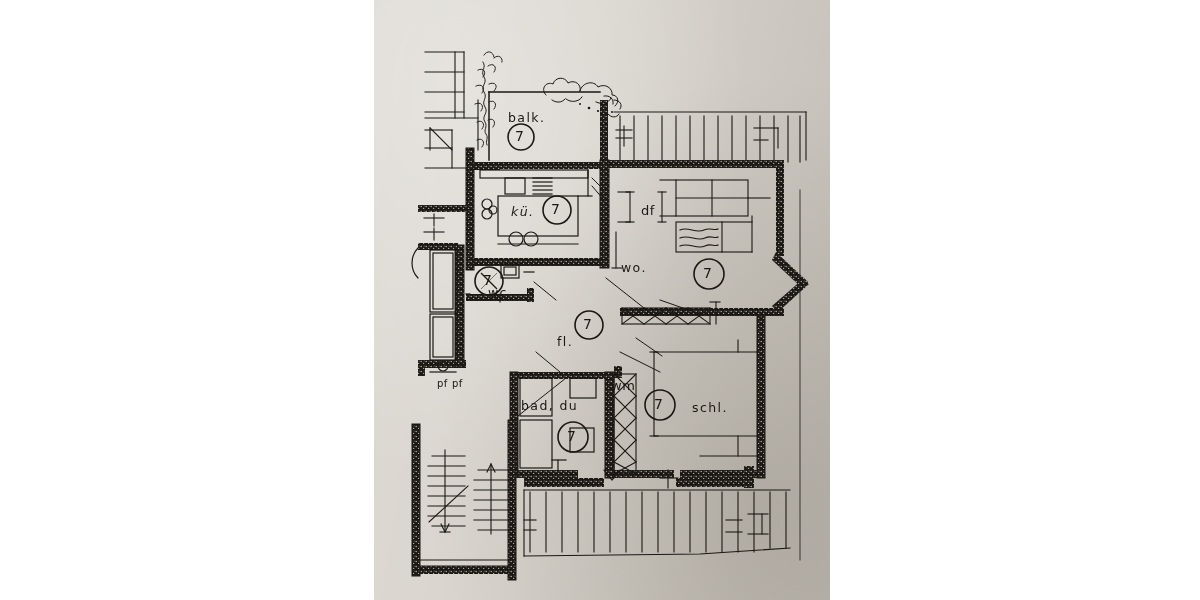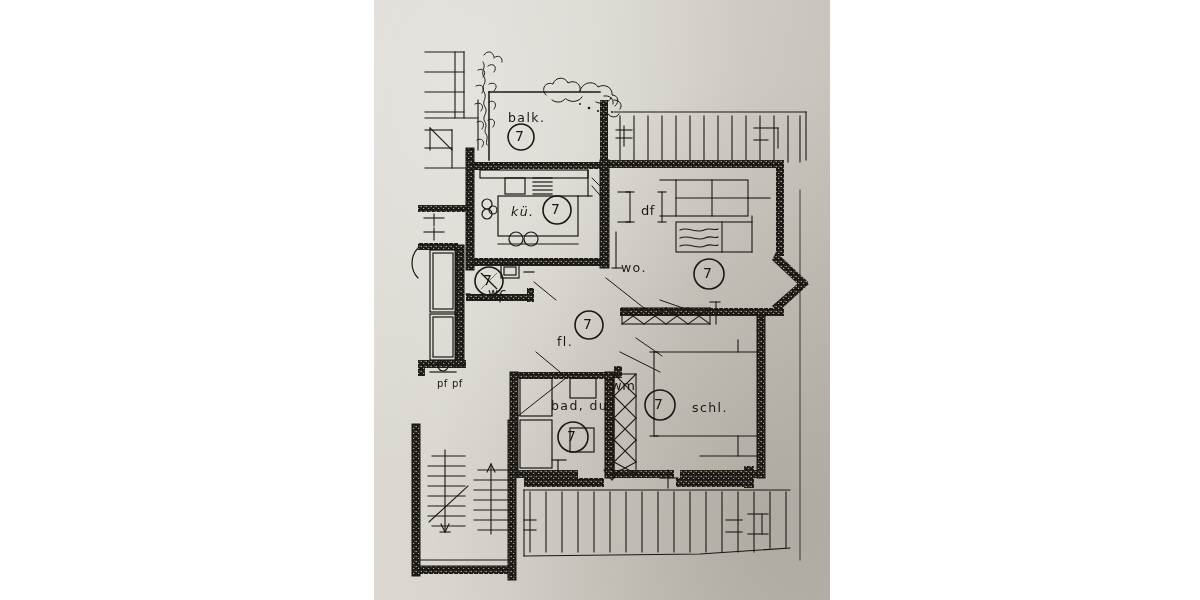--- a/index.html
+++ b/index.html
@@ -424,21 +424,21 @@
 
   <div class="lblbox room-label" style="left:488px;top:285px;text-align:center;">wc</div>
   <div class="lblbox num7" style="left:483px;top:272px;">7</div>
 
   <div class="lblbox room-label" style="left:621px;top:260px;">wo.</div>
   <div class="lblbox num7" style="left:703px;top:265px;">7</div>
 
   <div class="lblbox room-label" style="left:557px;top:334px;">fl.</div>
   <div class="lblbox num7" style="left:583px;top:316px;">7</div>
 
-  <div class="lblbox room-label" style="left:551px;top:398px;">bad, du</div>
+  <div class="lblbox room-label" style="left:521px;top:398px;">bad, du</div>
   <div class="lblbox num7" style="left:567px;top:428px;">7</div>
 
   <div class="lblbox room-label" style="left:692px;top:400px;">schl.</div>
   <div class="lblbox num7" style="left:654px;top:396px;">7</div>
 
   <div class="lblbox tiny-label" style="left:641px;top:203px;">df</div>
   <div class="lblbox tiny-label" style="left:591px;top:378px;margin-left:20px;">wm</div>
   <div class="lblbox mini-label" style="left:437px;top:378px;">pf</div>
   <div class="lblbox mini-label" style="left:452px;top:378px;">pf</div>
 

